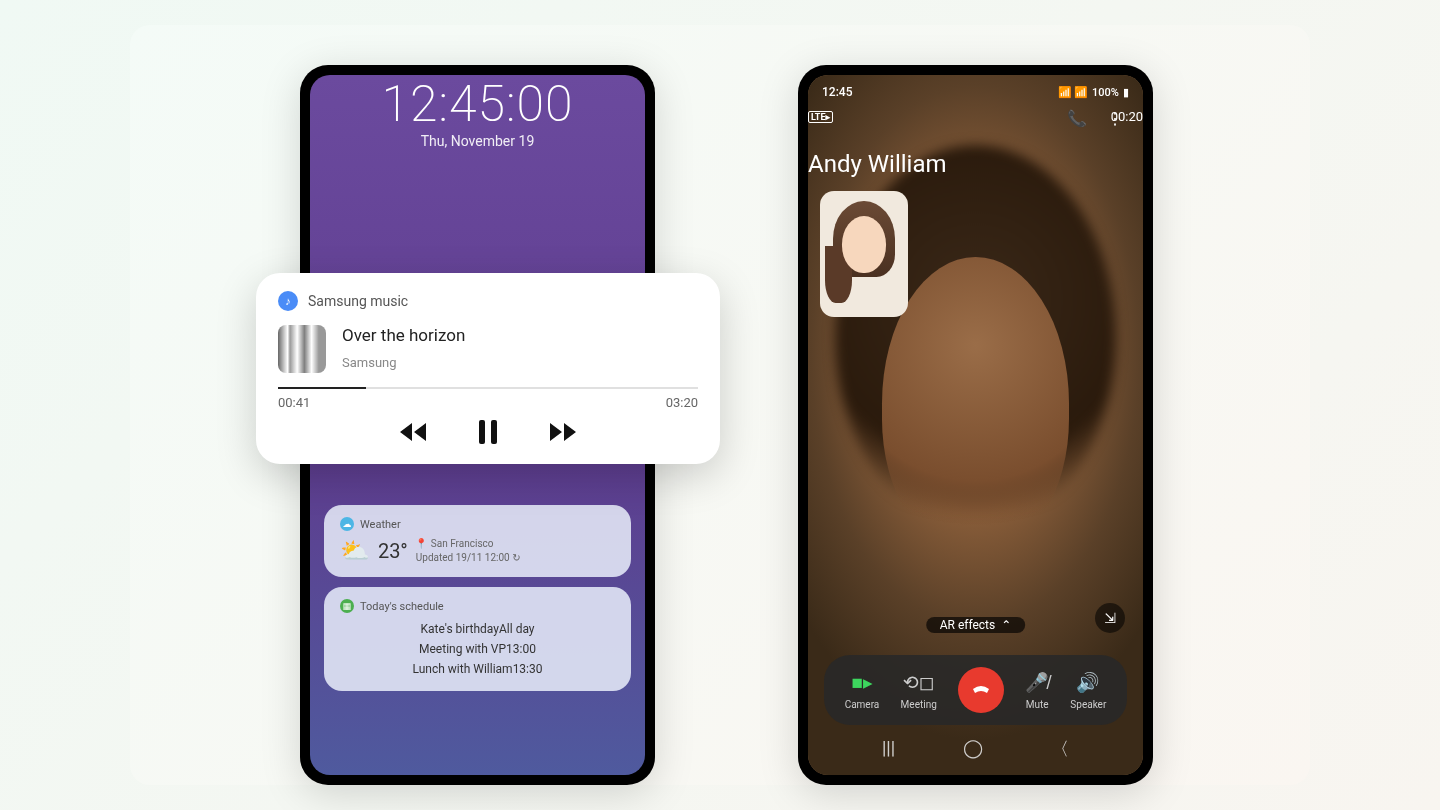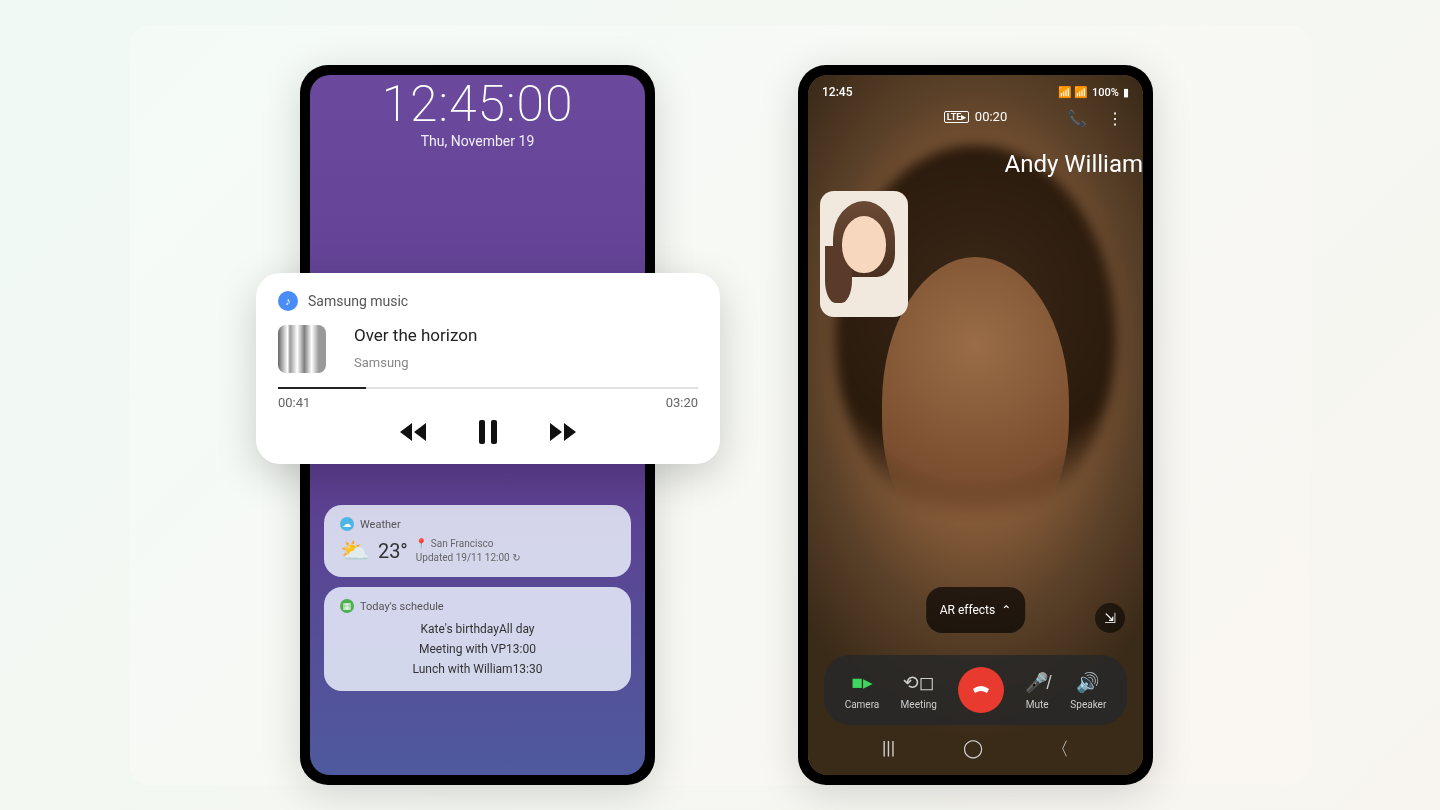--- a/index.html
+++ b/index.html
@@ -18,44 +18,44 @@
 .circ{width:14px;height:14px;border-radius:50%;display:inline-flex;align-items:center;justify-content:center;font-size:9px;color:#fff}
 .circ.bl{background:#4db6e5}.circ.gr{background:#4caf50}
 .weather-row{display:flex;align-items:center;gap:8px}
 .sun{font-size:24px}
 .temp{font-size:20px;font-weight:400;color:#333}
 .wmeta{font-size:10px;color:#666;line-height:1.4}
 .srow{display:flex;justify-content:center;font-size:12px;color:#333;padding:3px 0}
 .music{position:absolute;width:420px;left:126px;top:248px;background:#fff;border-radius:24px;padding:18px 22px 20px;box-shadow:0 12px 40px rgba(0,0,0,.18);z-index:5}
 .mh{display:flex;align-items:center;gap:10px;font-size:14px;color:#555;margin-bottom:14px}
 .micon{width:20px;height:20px;background:#4a8cf7;border-radius:50%;display:flex;align-items:center;justify-content:center;color:#fff;font-size:11px}
-.mbody{display:flex;gap:28px;margin-bottom:14px}
+.mbody{display:flex;gap:16px;margin-bottom:14px}
 .albumart{width:48px;height:48px;border-radius:8px;background:linear-gradient(180deg,#1a2e1a 0%,#2d4a2d 50%,#0f2a0f 100%);background-image:linear-gradient(90deg,rgba(0,0,0,.6) 0%,transparent 20%,rgba(0,0,0,.4) 25%,transparent 40%,rgba(0,0,0,.5) 55%,transparent 70%,rgba(0,0,0,.4) 85%);position:relative;overflow:hidden}
 .song{font-size:17px;color:#222}
 .artist{font-size:13px;color:#888;margin-top:10px}
 .track{height:2px;background:#e0e0e0;position:relative;margin-bottom:6px}
 .played{position:absolute;left:0;top:0;height:100%;background:#222;width:21%}
 .times{display:flex;justify-content:space-between;font-size:13px;color:#666;margin-bottom:10px}
 .controls{display:flex;justify-content:center;gap:50px;align-items:center}
 .cbtn{cursor:pointer;color:#111}
 .screen-right{background:#7a5a3a;display:flex;flex-direction:column}
 .remote{position:absolute;inset:0;background:radial-gradient(ellipse 70% 55% at 50% 40%,#a67850 0%,#8a5e3a 40%,#5a4028 70%,#3a2a18 100%)}
 .face{position:absolute;top:26%;left:22%;width:56%;height:42%;background:radial-gradient(circle at 50% 30%,#9a6d48 0%,#7a4e2e 60%,transparent 80%);border-radius:50% 50% 45% 45%}
 .hair{position:absolute;top:10%;left:8%;width:84%;height:55%;background:radial-gradient(circle at 50% 40%,#3a2818 0%,#2a1a0c 60%,transparent 80%);border-radius:50%;filter:blur(6px)}
 .status{position:absolute;top:0;left:0;right:0;display:flex;justify-content:space-between;padding:10px 14px;color:#fff;font-size:12px;font-weight:500;z-index:3}
 .sicons{display:flex;gap:4px;align-items:center;font-size:11px}
-.topbar{position:absolute;top:34px;left:0;right:0;display:flex;justify-content:center;align-items:center;gap:6px;color:#fff;font-size:13px;z-index:3}
+.topbar{position:absolute;top:34px;left:0;right:0;display:flex;justify-content:space-between;align-items:center;gap:6px;color:#fff;font-size:13px;z-index:3}
 .lte{font-size:9px;border:1px solid #fff;border-radius:2px;padding:0 2px;font-weight:700}
 .toptools{position:absolute;top:34px;right:20px;display:flex;gap:20px;color:#fff;z-index:3}
-.caller{position:absolute;top:75px;left:0;right:0;text-align:right;color:#fff;font-size:24px;font-weight:400;z-index:3}
+.caller{position:absolute;top:75px;left:0;right:0;text-align:left;color:#fff;font-size:24px;font-weight:400;z-index:3}
 .pip{position:absolute;top:116px;left:12px;width:88px;height:126px;border-radius:14px;overflow:hidden;z-index:3;background:#f1e9de}
 .avface{position:absolute;top:20%;left:25%;width:50%;height:45%;background:#f7d7bd;border-radius:50% 50% 48% 48%}
 .avhair{position:absolute;top:8%;left:15%;width:70%;height:60%;background:linear-gradient(180deg,#6b4a35 0%,#4a3020 100%);border-radius:50% 50% 30% 30%}
 .avhair2{position:absolute;top:44%;left:6%;width:30%;height:45%;background:#5a3a28;border-radius:0 0 40% 40%}
-.areff{position:absolute;bottom:142px;left:50%;transform:translateX(-50%);background:rgba(0,0,0,.65);color:#fff;font-size:12px;padding:16px 14px;border-radius:16px;display:flex;align-items:center;gap:6px;z-index:3}
+.areff{position:absolute;bottom:142px;left:50%;transform:translateX(-50%);background:rgba(0,0,0,.65);color:#fff;font-size:12px;padding:1px 14px;border-radius:16px;display:flex;align-items:center;gap:6px;z-index:3}
 .minbtn{position:absolute;bottom:142px;right:18px;width:30px;height:30px;background:rgba(0,0,0,.55);border-radius:50%;color:#fff;display:flex;align-items:center;justify-content:center;font-size:14px;z-index:3}
 .callbar{position:absolute;bottom:50px;left:16px;right:16px;background:rgba(40,40,40,.88);border-radius:26px;padding:12px 10px;display:flex;justify-content:space-around;align-items:center;z-index:3}
 .cbitem{display:flex;flex-direction:column;align-items:center;gap:5px;color:#ccc;font-size:10px;cursor:pointer}
 .cbicon{font-size:19px}
 .cam .cbicon{color:#3dd65e}.spk .cbicon{color:#3dd65e}
 .endcall{width:46px;height:46px;background:#e83a2e;border-radius:50%;display:flex;align-items:center;justify-content:center;color:#fff;cursor:pointer}
 .navbar{position:absolute;bottom:10px;left:0;right:0;display:flex;justify-content:space-around;padding:0 40px;color:#e0e0e0;z-index:3}
 .navitem{font-size:18px;opacity:.9;padding:4px 16px;cursor:pointer}
 svg{display:block}
 </style>

